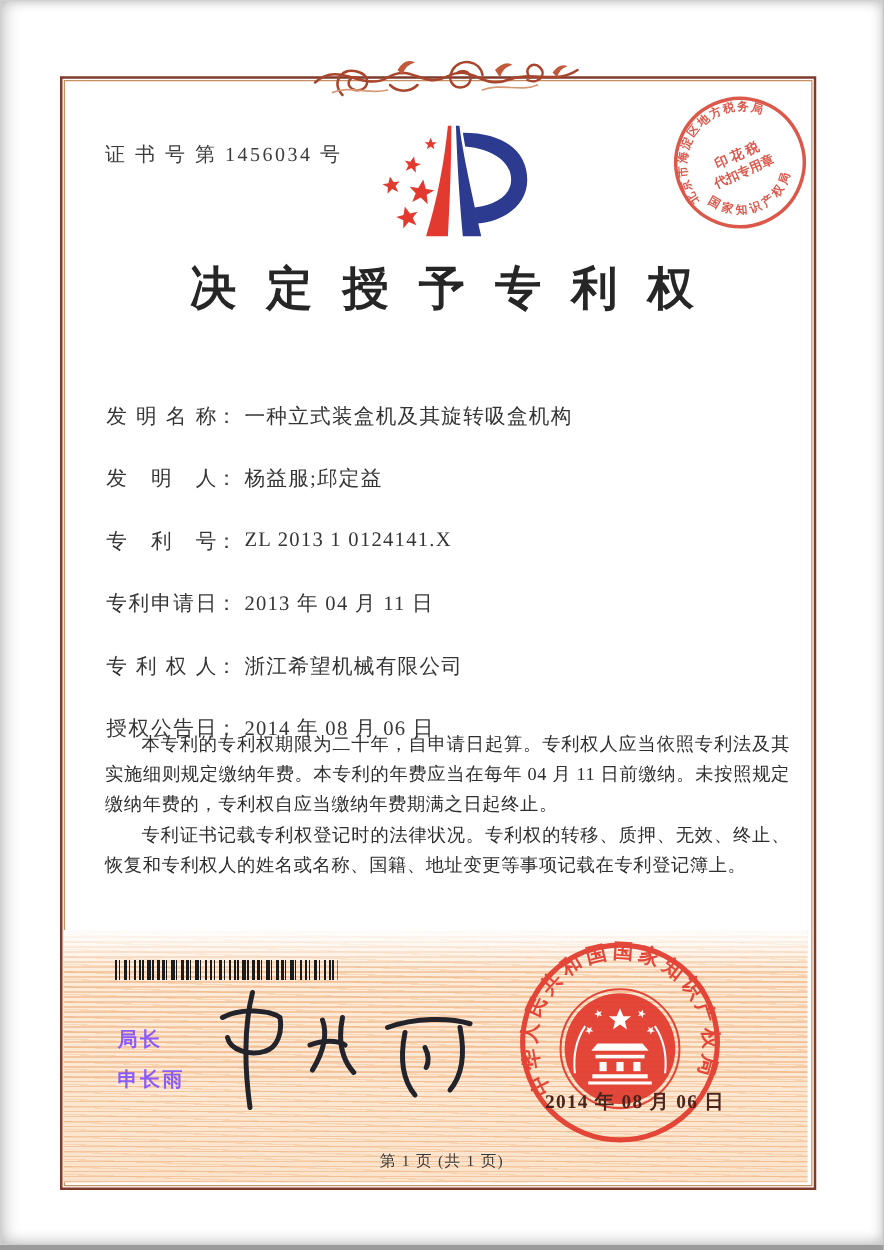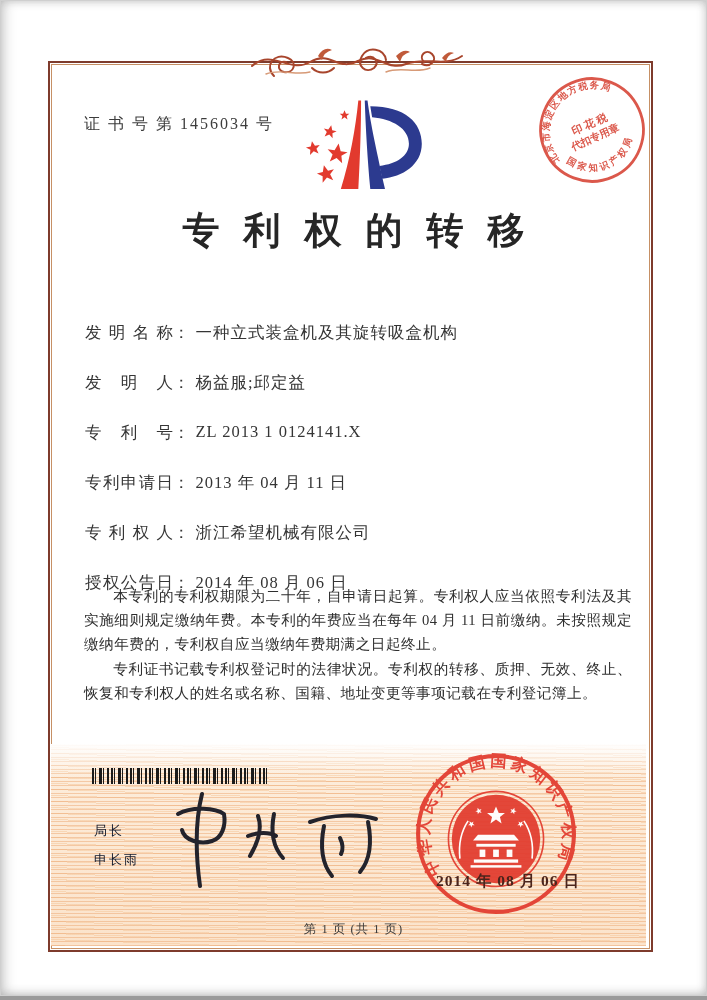--- a/index.html
+++ b/index.html
@@ -40,22 +40,22 @@
       repeating-linear-gradient(0deg, rgba(236,166,112,.50) 0 1px, rgba(255,255,255,0) 1px 4px),
       repeating-linear-gradient(2deg, rgba(245,199,155,.55) 0 1px, rgba(255,255,255,0) 1px 6px),
       linear-gradient(#fdeedd,#fbe3cb);}
   .barcode{position:absolute;left:92px;top:768px;width:178px;height:16px;
     background:repeating-linear-gradient(90deg,
       #1b1b1b 0 2px, rgba(0,0,0,0) 2px 3px,
       #1b1b1b 3px 4px, rgba(0,0,0,0) 4px 7px,
       #1b1b1b 7px 10px, rgba(0,0,0,0) 10px 11px,
       #1b1b1b 11px 12px, rgba(0,0,0,0) 12px 15px,
       #1b1b1b 15px 17px, rgba(0,0,0,0) 17px 19px);}
-  .director{position:absolute;left:94px;top:822px;font-size:13px;color:#0f172a;
-    font-family:"Liberation Sans","DejaVu Sans",sans-serif;}
+  .director{position:absolute;left:94px;top:822px;font-size:16px;color:#8b5cf6;
+    font-family:"Liberation Sans","DejaVu Sans",sans-serif;font-weight:bold;}
   .director div{margin-bottom:11px;letter-spacing:2px;}
   .signature{position:absolute;left:162px;top:788px;width:232px;height:100px;}
   .seal{position:absolute;left:414px;top:752px;width:164px;height:164px;opacity:.93;}
   .sealdate{position:absolute;left:436px;top:871px;font-size:15.5px;font-weight:bold;
     color:#4b241c;letter-spacing:1px;}
   .pagefooter{position:absolute;left:0;top:921px;width:100%;text-align:center;
     font-size:12.5px;color:#3a3a3a;letter-spacing:1px;}
 </style>
 </head>
 <body>
@@ -108,21 +108,21 @@
     <text font-size="10" letter-spacing="1.5" fill="#d84a3c" font-weight="bold">
       <textPath href="#stampTopArc">北京市海淀区地方税务局</textPath>
     </text>
     <text font-size="10" letter-spacing="3" fill="#d84a3c" font-weight="bold">
       <textPath href="#stampBottomArc">国家知识产权局</textPath>
     </text>
     <text x="60" y="57" text-anchor="middle" font-size="11.5" font-weight="bold" fill="#d84a3c">印 花 税</text>
     <text x="60" y="72" text-anchor="middle" font-size="11" font-weight="bold" fill="#d84a3c">代扣专用章</text>
   </svg>
 
-  <div class="title">专利权的转移</div>
+  <div class="title">决定授予专利权</div>
 
   <div class="fields">
     <div class="frow">
       <span class="flabel">发明名称</span><span class="fcolon">：</span><span class="fvalue">一种立式装盒机及其旋转吸盒机构</span>
     </div>
     <div class="frow">
       <span class="flabel">发明人</span><span class="fcolon">：</span><span class="fvalue">杨益服;邱定益</span>
     </div>
     <div class="frow">
       <span class="flabel">专利号</span><span class="fcolon">：</span><span class="fvalue">ZL 2013 1 0124141.X</span>

